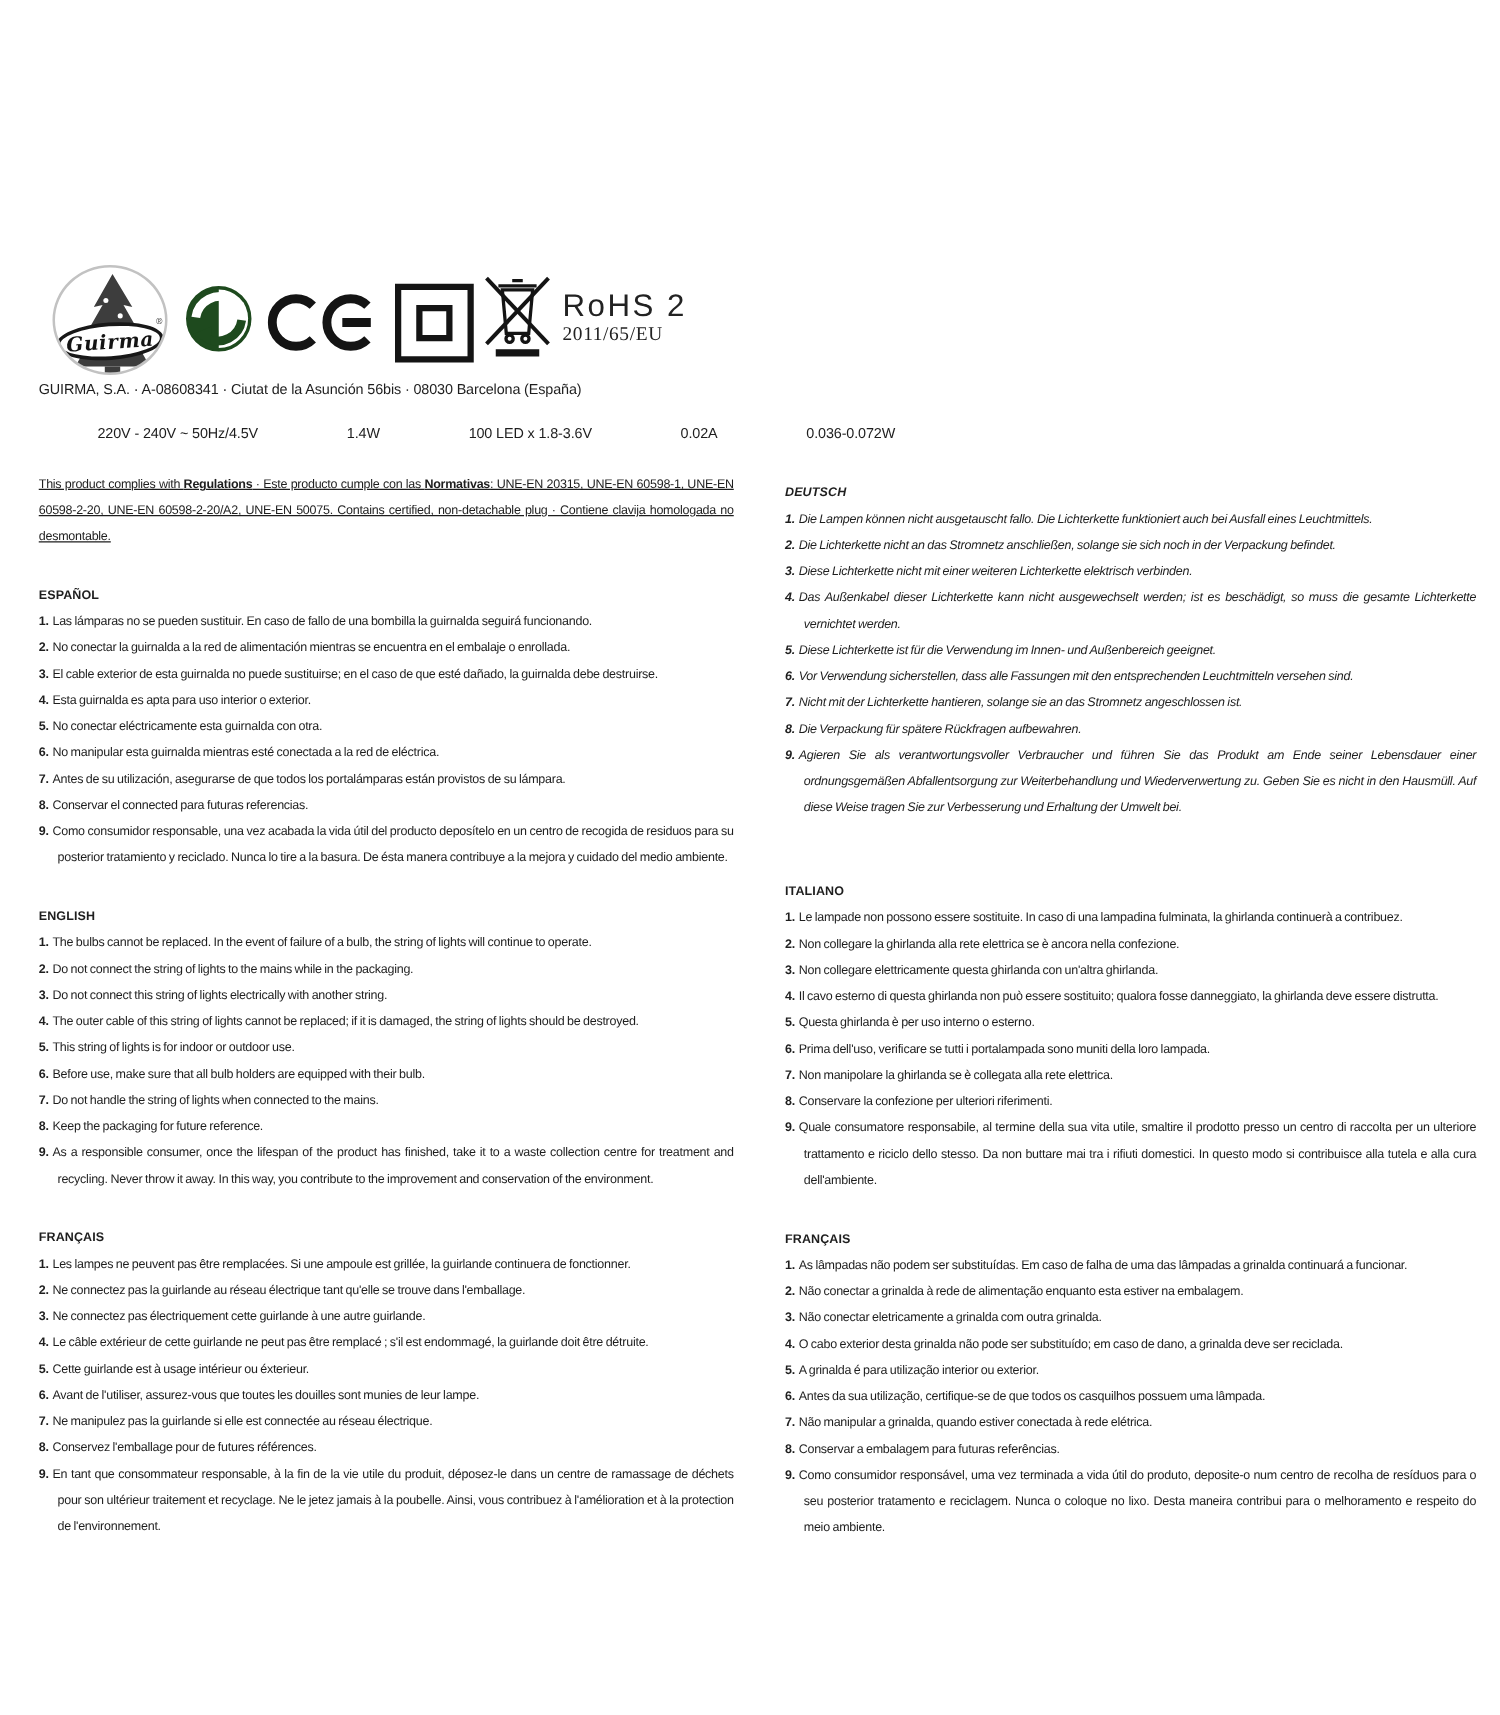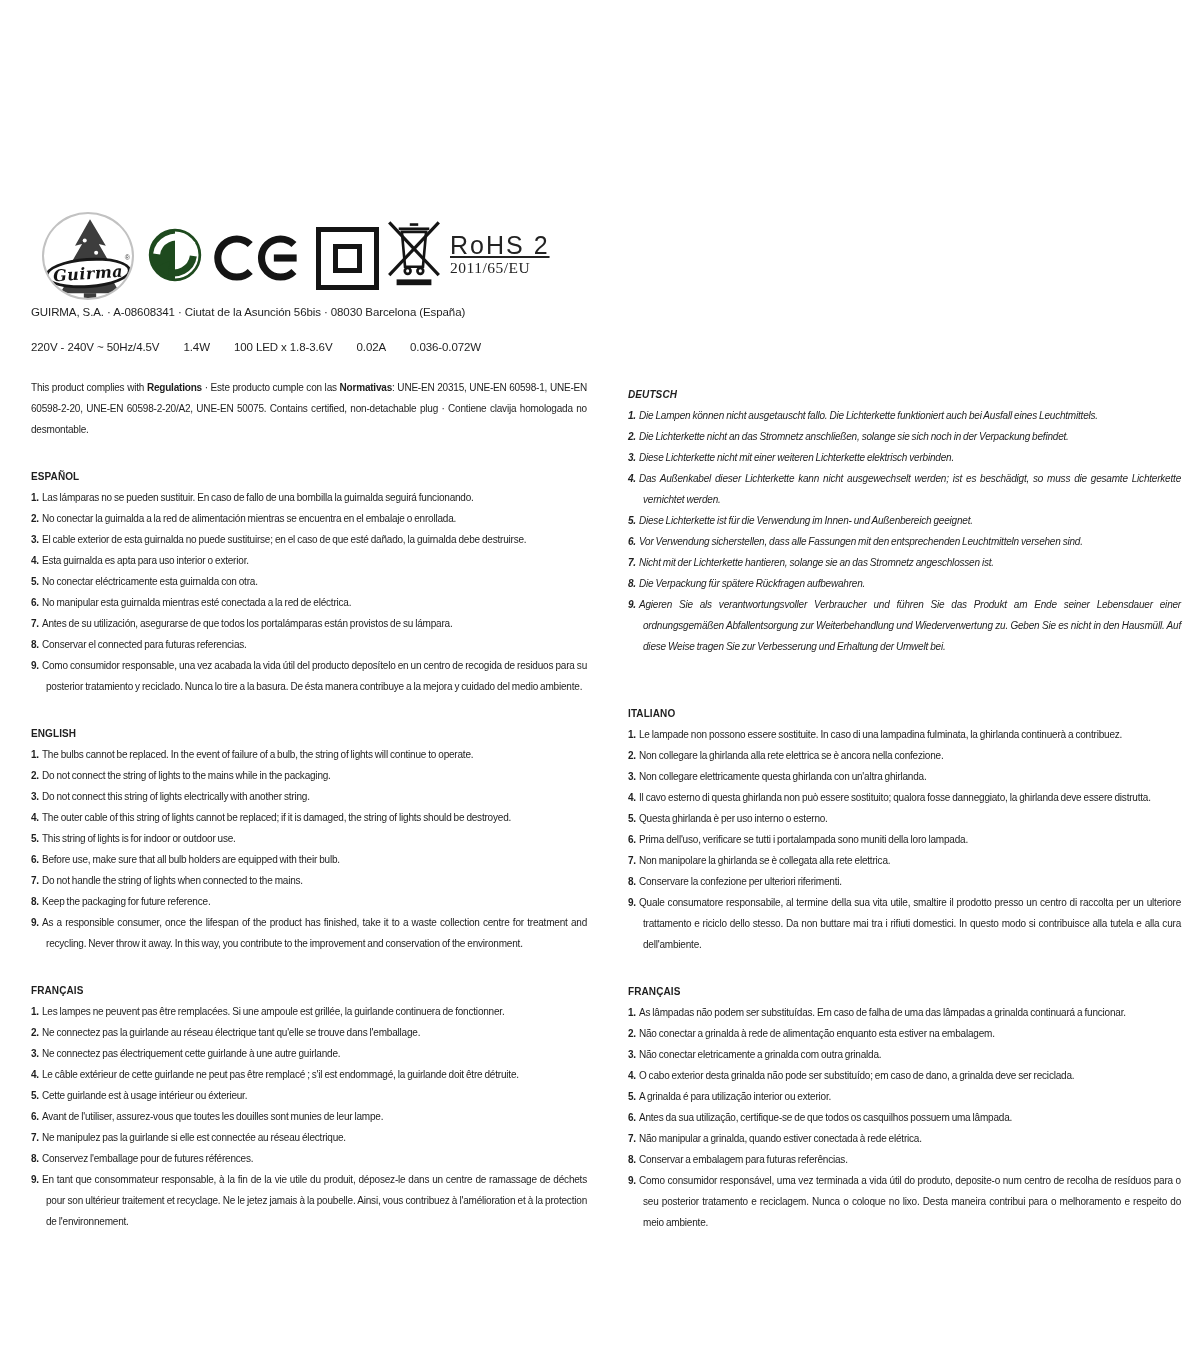--- a/index.html
+++ b/index.html
@@ -26,36 +26,36 @@
   .guirma-reg { position: absolute; right: 2px; top: 40px; font-size: 7px; color: #444; }
 
   .green-dot { left: 106px; top: 18px; }
   .ce-mark  { left: 172px; top: 15px; }
   .class2   { left: 274px; top: 17px; width: 63px; height: 63px; border: 5px solid #141414;
               display: flex; align-items: center; justify-content: center; background: #fff; }
   .class2-inner { width: 29px; height: 29px; border: 5px solid #141414; }
   .weee     { left: 343px; top: 8px; }
 
   .rohs { left: 408px; top: 22px; color: #222; }
-  .rohs-title { font-size: 25px; letter-spacing: 2px; line-height: 26px; text-decoration: underline; }
+  .rohs-title { font-size: 25px; letter-spacing: 2px; line-height: 26px; }
   .rohs-dir   { font-size: 15.5px; letter-spacing: 0.5px; line-height: 20px; font-family: Liberation Serif, serif; }
 
   
   .company { position: absolute; left: 31px; top: 306px; font-size: 11.5px; letter-spacing: -0.1px; }
   .company .bold { font-weight: normal; }
   .specs { position: absolute; left: 31px; top: 341px; font-size: 11.5px; letter-spacing: -0.1px; }
-  .specs span { margin-right: 24px; }
+  .specs span { margin-right: 24px; margin-left: 47px; }
 
   
   .col { position: absolute; font-size: 10px; line-height: 21px;
          letter-spacing: -0.2px; word-spacing: -0.5px; }
   .col-left  { left: 31px;  top: 377px; width: 556px; }
   .col-right { left: 628px; top: 384px; width: 553px; }
 
-  .compliance { text-align: justify; }
+  .compliance { text-align: justify; text-decoration: underline; }
   .compliance .bold { font-weight: bold; }
 
   section.lang { margin-top: 26px; }
   .col-right section.lang:first-child { margin-top: 0; font-style: italic; }
   section.lang.gap-lg { margin-top: 46px; }
   h3.lang-title { font-size: 10px; font-weight: bold; letter-spacing: 0.1px; line-height: 21px; }
   ol.ins { list-style: none; }
   ol.ins li { padding-left: 15px; text-indent: -15px; text-align: justify; }
   ol.ins li .num { font-weight: bold; margin-right: 3px; }
 </style>

